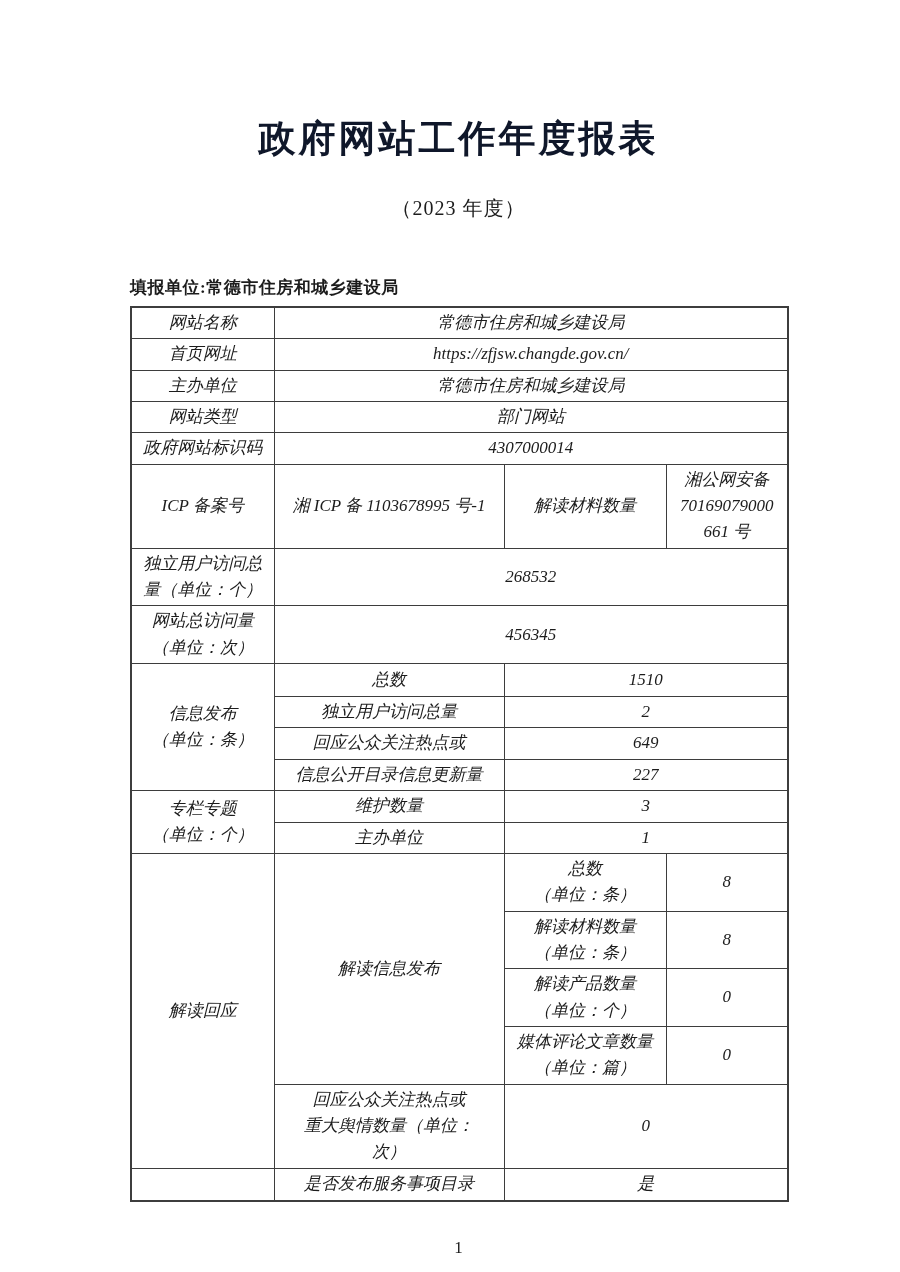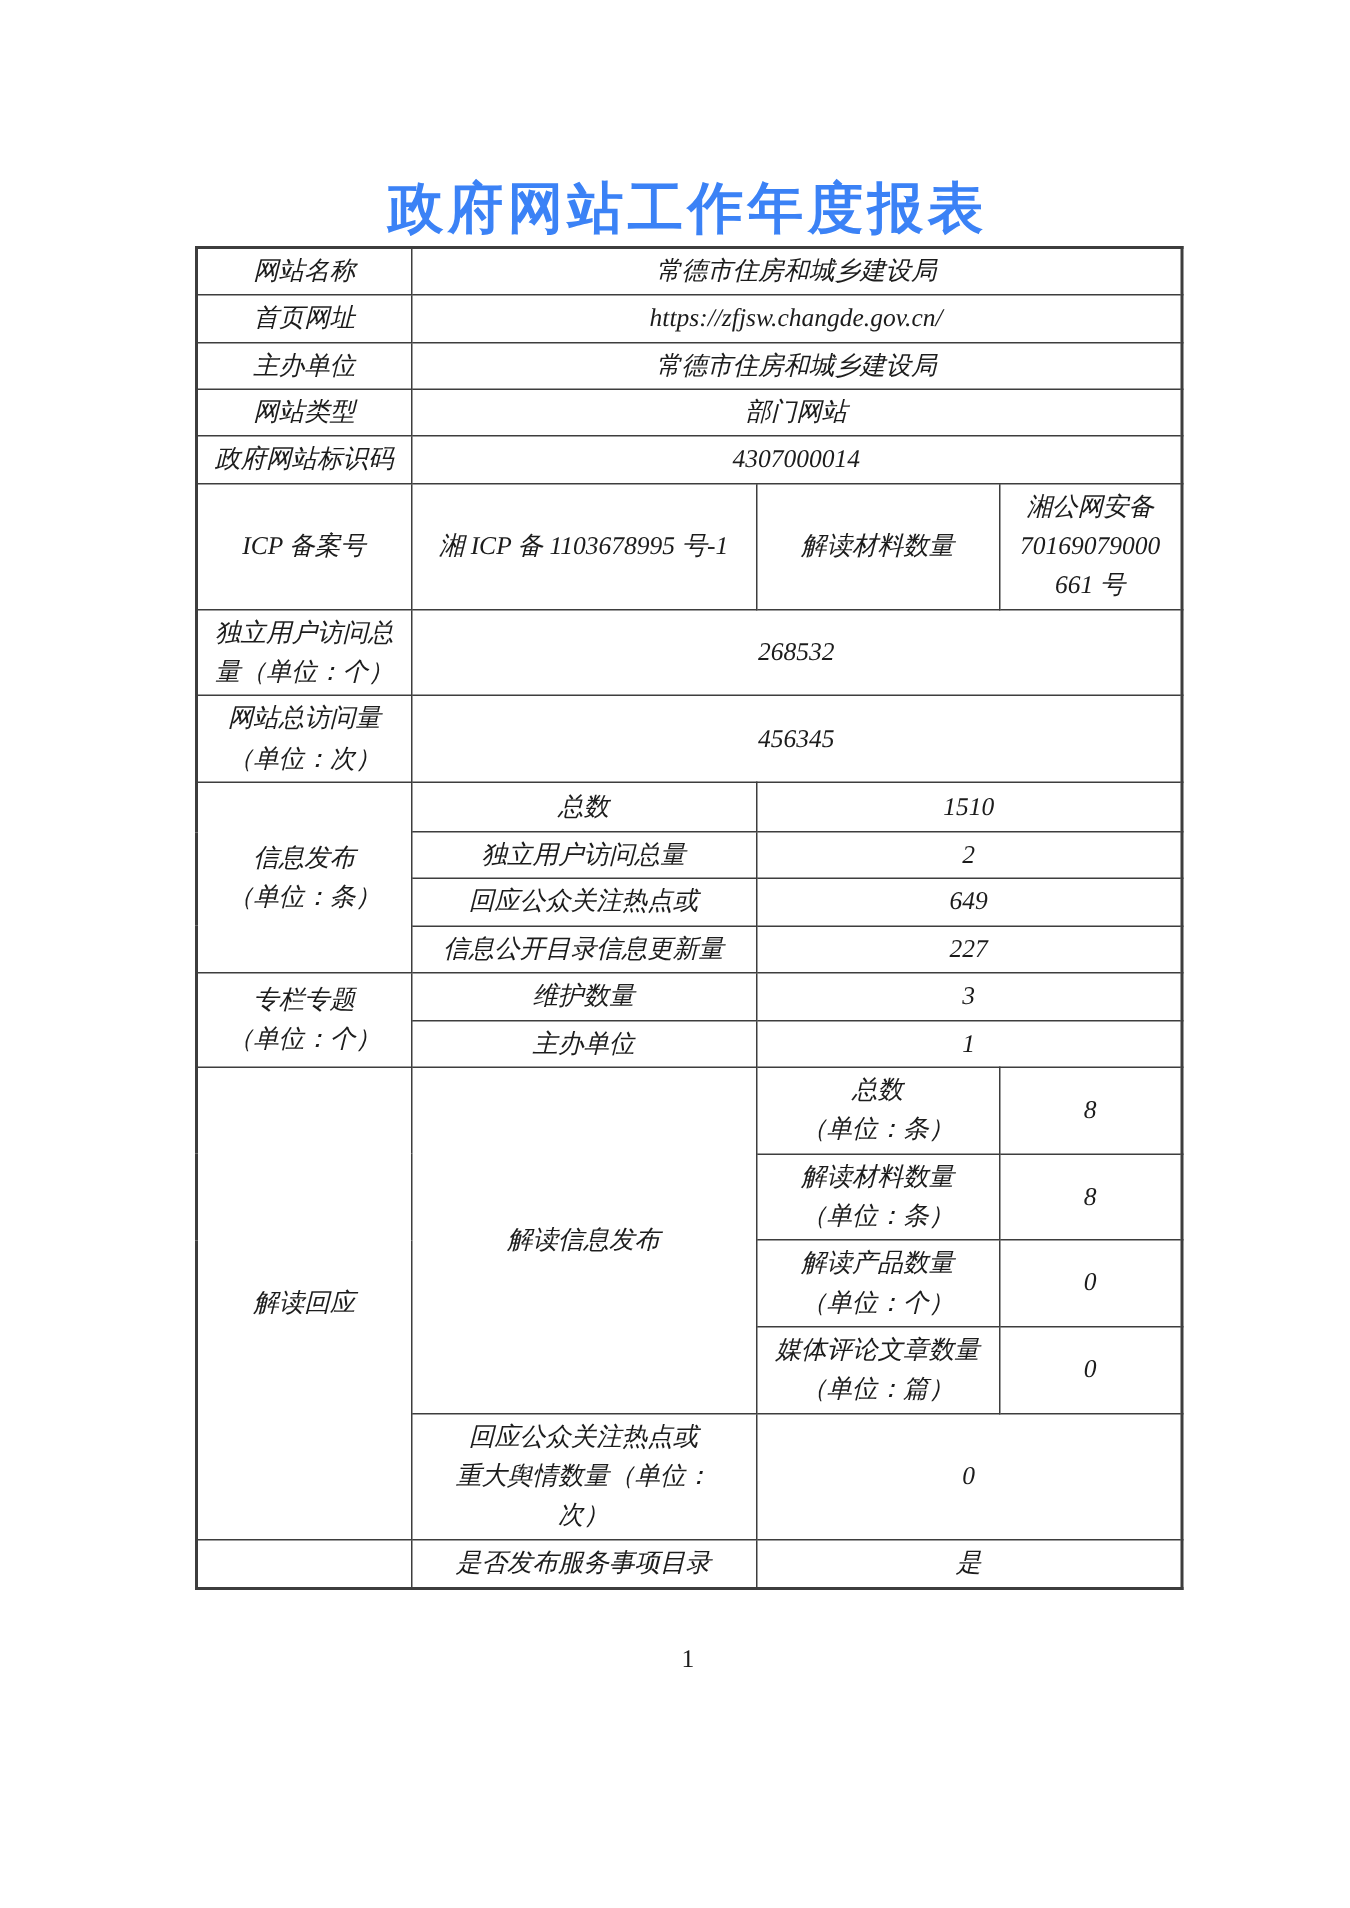--- a/index.html
+++ b/index.html
@@ -11,21 +11,21 @@
   }
   .page { position:relative; width:900px; height:1272px; overflow:hidden; background:#fff; }
   .content { width:657px; margin-left:130px; }
   .doc-title {
     padding-top:114px;
     text-align:center;
     font-family:"Liberation Sans","DejaVu Sans",sans-serif;
     font-weight:bold;
     font-size:37px;
     letter-spacing:3px;
-    color:#3b82f6;
+    color:#0f172a;
   }
   .doc-subtitle {
     margin-top:31px;
     text-align:center;
     font-size:20px;
     letter-spacing:1px;
   }
   .reporting-unit {
     margin-top:54px;
     margin-bottom:7px;
@@ -60,21 +60,23 @@
     font-size:17px;
   }
 </style>
 </head>
 <body>
 
 <div class="page">
   <div class="content">
 
     <div class="doc-title">政府网站工作年度报表</div>
+    <div class="doc-subtitle">（2023 年度）</div>
 
+    <div class="reporting-unit"><span>填报单位:</span><span>常德市住房和城乡建设局</span></div>
 
     <table class="report">
       <colgroup>
         <col style="width:143px">
         <col style="width:230px">
         <col style="width:162px">
         <col style="width:122px">
       </colgroup>
 
       <tbody>

